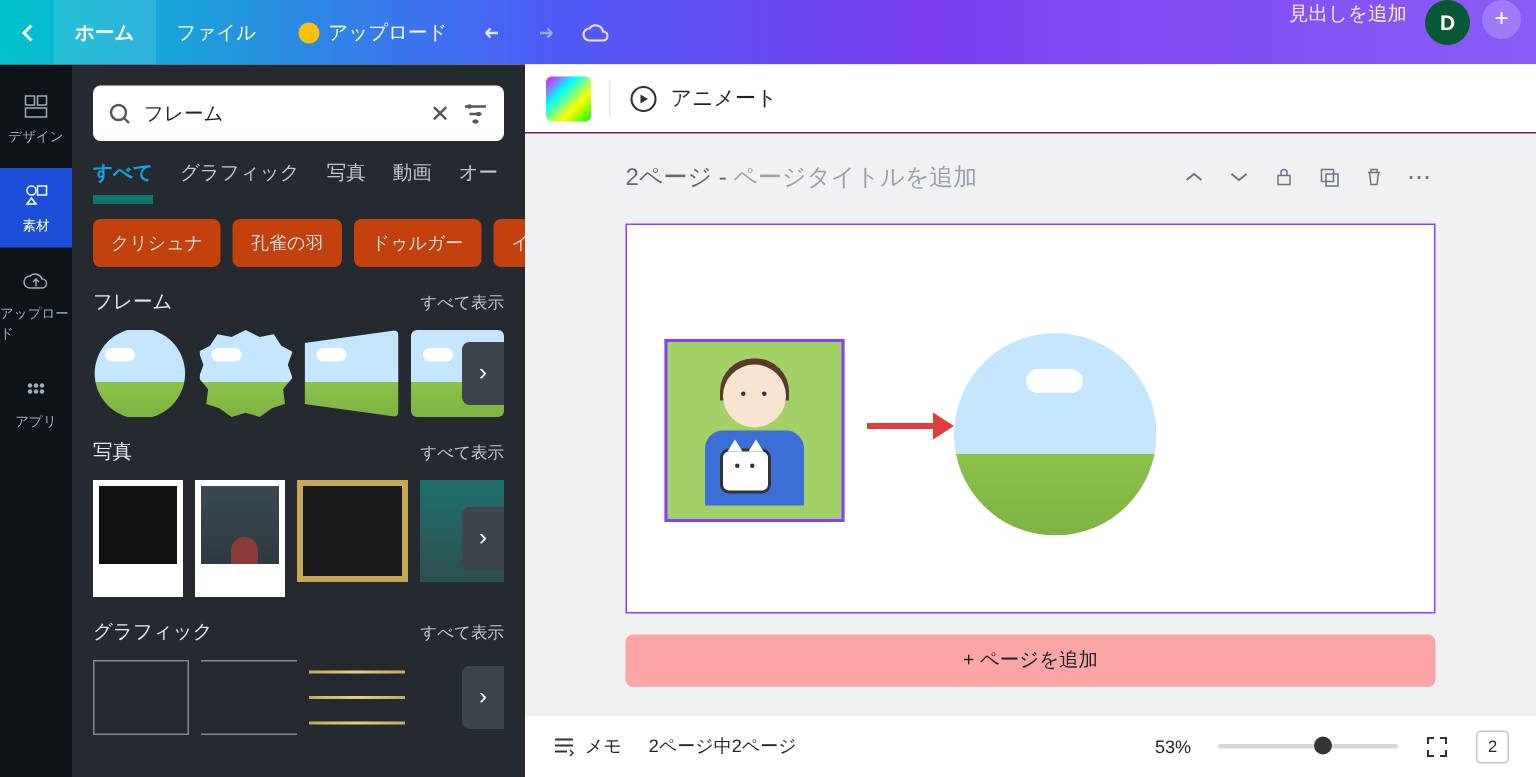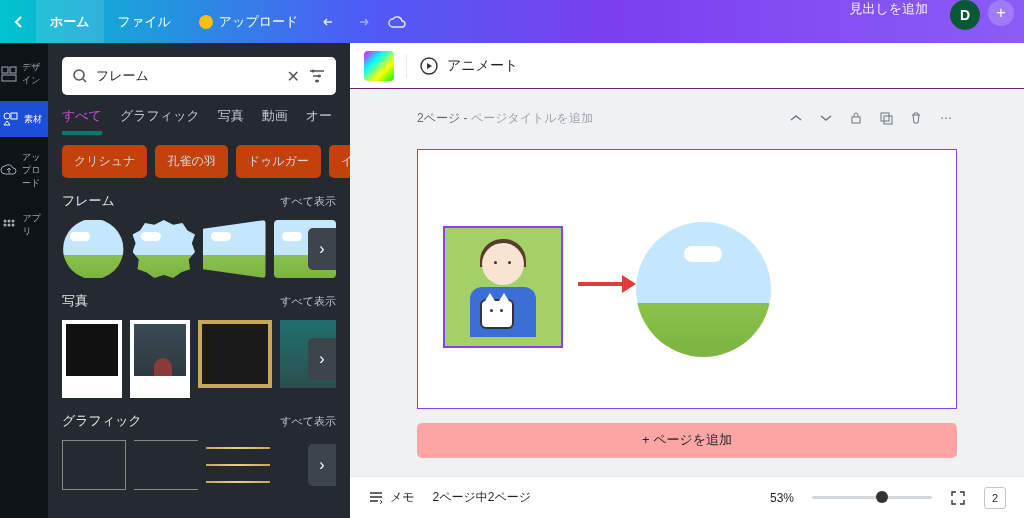--- a/index.html
+++ b/index.html
@@ -5,34 +5,34 @@
 *{margin:0;padding:0;box-sizing:border-box;font-family:-apple-system,BlinkMacSystemFont,"Segoe UI","Hiragino Sans",sans-serif}
 body{width:1024px;height:518px;overflow:hidden;background:#fff}
 .topbar{height:43px;background:linear-gradient(90deg,#00c4cc 0%,#4d5cf5 35%,#7b3fef 60%,#8b5cf6 100%);display:flex;color:#fff;font-size:13px}
 .tb-back{padding:0 14px;display:flex;align-items:center;gap:6px;cursor:pointer}
 .tb-item{padding:0 14px;height:100%;display:flex;align-items:center;cursor:pointer}
 .tb-item.home{background:rgba(255,255,255,.12);font-weight:600}
 .tb-resize{display:flex;align-items:center;gap:6px}
 .tb-crown{width:14px;height:14px;background:#ffc107;border-radius:50%;display:inline-block}
 .tb-icon{width:34px;display:flex;align-items:center;justify-content:center;opacity:.85;cursor:pointer}
 .tb-spacer{flex:1}
-.tb-title{opacity:.9;font-size:13px;margin-right:22px}
+.tb-title{opacity:.9;font-size:13px;margin-right:12px}
 .tb-avatar{width:30px;height:30px;border-radius:50%;background:#075936;color:#fff;display:flex;align-items:center;justify-content:center;margin-right:8px;font-size:14px;font-weight:600}
 .tb-plus{width:26px;height:26px;border-radius:50%;background:rgba(255,255,255,.2);display:flex;align-items:center;justify-content:center;margin-right:10px;cursor:pointer;font-size:16px}
 .main{display:flex;height:475px}
 .rail{width:48px;background:#0e1318;display:flex;flex-direction:column;align-items:center;padding-top:10px;gap:6px}
-.rail-item{width:48px;display:flex;flex-direction:row;align-items:center;gap:4px;color:#a2aab3;font-size:9px;padding:8px 0;cursor:pointer}
+.rail-item{width:48px;display:flex;flex-direction:column;align-items:center;gap:4px;color:#a2aab3;font-size:9px;padding:8px 0;cursor:pointer}
 .rail-item.active{color:#fff;background:#1d4ed8}
 .rail-icon{width:20px;height:20px;display:flex;align-items:center;justify-content:center}
 .panel{width:302px;background:#252a30;color:#e5e8eb;display:flex;flex-direction:column;padding:14px 0;position:relative}
 .search-wrap{margin:0 14px 12px;background:#fff;border-radius:5px;height:38px;display:flex;align-items:center;padding:0 10px;gap:8px}
 .search-input{flex:1;border:none;outline:none;font-size:13px;color:#1e2328}
 .tabs{display:flex;gap:18px;padding:0 14px 10px;font-size:13px;color:#c1c7cd;overflow:hidden;white-space:nowrap}
 .tab{cursor:pointer;padding-bottom:6px}
-.tab.active{color:#d946ef;font-weight:400;border-bottom:4px solid #0f766e}
+.tab.active{color:#0ea5e9;font-weight:700;border-bottom:6px solid #0f766e}
 .chips{display:flex;gap:8px;padding:0 14px 14px;overflow:hidden;white-space:nowrap}
 .chip{background:#c2410c;border-radius:5px;padding:8px 12px;font-size:12px;color:#d3d8dd;cursor:pointer}
 .section{padding:0 14px 14px}
 .sec-head{display:flex;justify-content:space-between;align-items:center;margin-bottom:10px;font-size:13px}
 .sec-link{font-size:11px;color:#bfc5cb;cursor:pointer}
 .thumbs{display:flex;gap:8px;position:relative}
 .frame-thumb{width:64px;height:58px;border-radius:4px;overflow:hidden;position:relative}
 .landscape{width:100%;height:100%;background:linear-gradient(#c4e6ff 0%,#c4e6ff 60%,#8bc24a 60%,#7cb342 100%);position:relative}
 .landscape::after{content:"";position:absolute;top:12px;left:8px;width:20px;height:9px;background:#fff;border-radius:5px}
 .fr-circle{clip-path:circle(50%)}
@@ -52,21 +52,21 @@
 .graphic-thumb.g2::after{bottom:0}
 .ornament{border:none;display:flex;flex-direction:column;justify-content:space-around}
 .orn-line{height:2px;background:linear-gradient(90deg,#c9a855,#e8d088,#c9a855);margin:3px 0}
 .scroll-btn{position:absolute;right:0;top:50%;transform:translateY(-50%);width:28px;height:42px;background:#3e444b;border-radius:5px 0 0 5px;display:flex;align-items:center;justify-content:center;color:#fff;cursor:pointer}
 .panel-handle{position:absolute;right:-10px;top:50%;transform:translateY(-50%);width:10px;height:60px;background:#252a30;border-radius:0 6px 6px 0;display:flex;align-items:center;justify-content:center;color:#888;cursor:pointer;font-size:10px}
 .canvas-area{flex:1;background:#eff1f3;display:flex;flex-direction:column;position:relative}
 .ctx-bar{height:46px;background:#fff;display:flex;align-items:center;padding:0 14px;gap:12px;border-bottom:1px solid #701a75}
 .color-swatch{width:30px;height:30px;border-radius:4px;background:linear-gradient(135deg,#ff00ff,#00ffff,#ffff00,#00ff00);cursor:pointer}
 .animate-btn{display:flex;align-items:center;gap:8px;font-size:14px;color:#1e2328;cursor:pointer}
 .stage{flex:1;display:flex;flex-direction:column;align-items:center;padding:18px 28px;overflow:auto}
-.page-head{width:100%;max-width:540px;display:flex;align-items:center;font-size:12px;color:#5e6a75;margin-bottom:20px;gap:8px}
+.page-head{width:100%;max-width:540px;display:flex;align-items:center;font-size:16px;color:#5e6a75;margin-bottom:20px;gap:8px}
 .page-title{flex:1}
 .page-ctrl{width:22px;height:22px;display:flex;align-items:center;justify-content:center;cursor:pointer;color:#6b7680;border-radius:3px}
 .page{width:540px;height:280px;background:#fff;border:1px solid #8b3dff;position:relative}
 .illus{position:absolute;top:76px;left:25px;width:120px;height:122px;border:2px solid #8b3dff;background:#a4d068;display:flex;align-items:center;justify-content:center}
 .person{width:90px;height:100px;position:relative}
 .person-head{width:42px;height:42px;background:#f8e4d0;border-radius:50%;position:absolute;top:6px;left:24px}
 .person-hair{width:46px;height:28px;background:#5a3a2a;border-radius:22px 22px 0 0;position:absolute;top:2px;left:22px}
 .person-body{width:66px;height:50px;background:#3b6fd6;border-radius:12px 12px 0 0;position:absolute;bottom:0;left:12px}
 .person-cat{width:34px;height:30px;background:#fff;border-radius:6px;position:absolute;bottom:8px;left:22px;border:2px solid #333}
 .person-ear{position:absolute;top:-8px;width:0;height:0;border-left:5px solid transparent;border-right:5px solid transparent;border-bottom:8px solid #fff}

